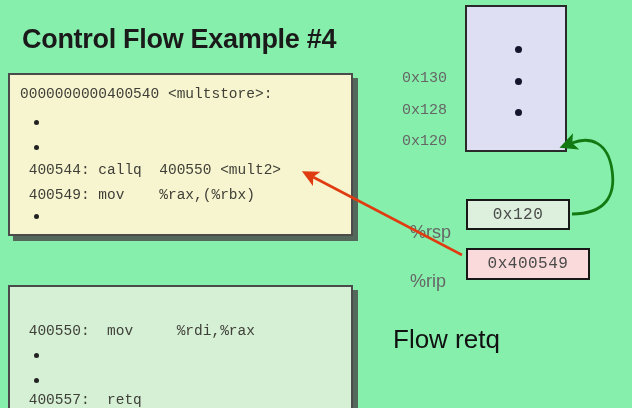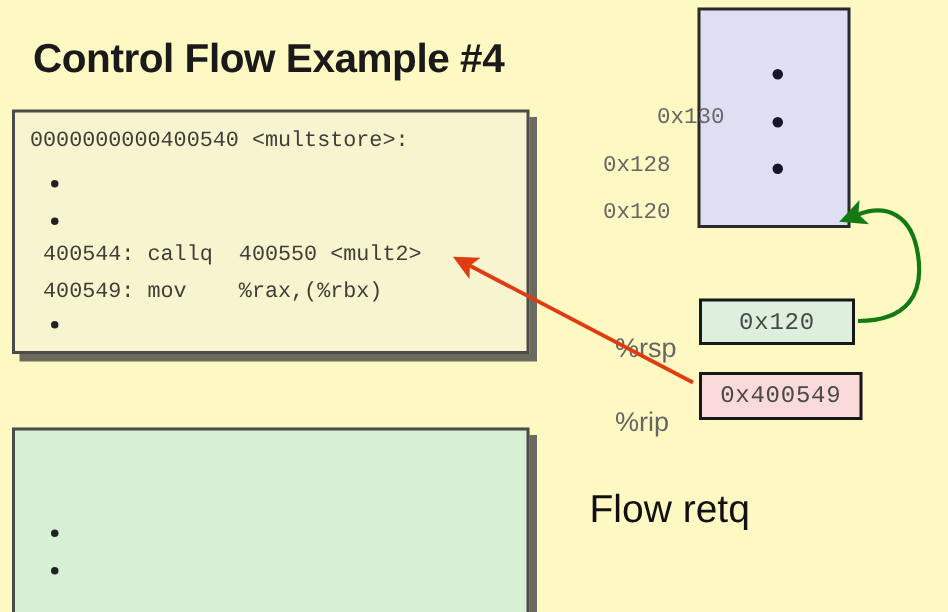--- a/index.html
+++ b/index.html
@@ -4,21 +4,21 @@
 <style>
   html, body {
     margin: 0;
     padding: 0;
     background: #ffffff;
   }
   #slide {
     position: relative;
     width: 632px;
     height: 408px;
-    background: #fef9c3;
+    background: #86efac;
     overflow: hidden;
     font-family: "Liberation Sans", sans-serif;
   }
 
   
   #title {
     position: absolute;
     left: 22px;
     top: 24px;
     font-family: "Liberation Sans", sans-serif;
@@ -119,21 +119,21 @@
   #reg-rsp-box {
     left: 466px;
     top: 199px;
     width: 104px;
     height: 31px;
     background: #ddf0dd;
   }
   #reg-rip-box {
     left: 466px;
     top: 248px;
-    width: 109px;
+    width: 124px;
     height: 32px;
     background: #fadada;
   }
 
   
   #caption {
     position: absolute;
     left: 393px;
     top: 324px;
     font-family: "Liberation Sans", sans-serif;
@@ -163,31 +163,33 @@
     <div class="code-line" style="top:12px;">0000000000400540 &lt;multstore&gt;:</div>
     <div class="code-dot" style="left:24px; top:45px;"></div>
     <div class="code-dot" style="left:24px; top:70px;"></div>
     <div class="code-line" style="top:88px;"> 400544: callq  400550 &lt;mult2&gt;</div>
     <div class="code-line" style="top:113px;"> 400549: mov    %rax,(%rbx)</div>
     <div class="code-dot" style="left:24px; top:139px;"></div>
 
   </div>
 
   <div class="code-box" id="code-mult2">
+    <div class="code-line" style="top:37px;"> 400550:  mov     %rdi,%rax</div>
     <div class="code-dot" style="left:24px; top:66px;"></div>
     <div class="code-dot" style="left:24px; top:91px;"></div>
+    <div class="code-line" style="top:106px;"> 400557:  retq</div>
   </div>
 
   <div id="mem-box">
     <div class="mem-dot" style="left:48px; top:39px;"></div>
     <div class="mem-dot" style="left:48px; top:71px;"></div>
     <div class="mem-dot" style="left:48px; top:102px;"></div>
   </div>
 
-  <div class="addr-label" style="left:402px; top:70px;margin-left:36px;">0x130</div>
+  <div class="addr-label" style="left:402px; top:70px;">0x130</div>
   <div class="addr-label" style="left:402px; top:102px;">0x128</div>
   <div class="addr-label" style="left:402px; top:133px;">0x120</div>
 
   <div class="reg-label" style="left:410px; top:206px;">%rsp</div>
   <div class="reg-box" id="reg-rsp-box">0x120</div>
 
   <div class="reg-label" style="left:410px; top:255px;">%rip</div>
   <div class="reg-box" id="reg-rip-box">0x400549</div>
 
   <div id="caption">Flow retq</div>

